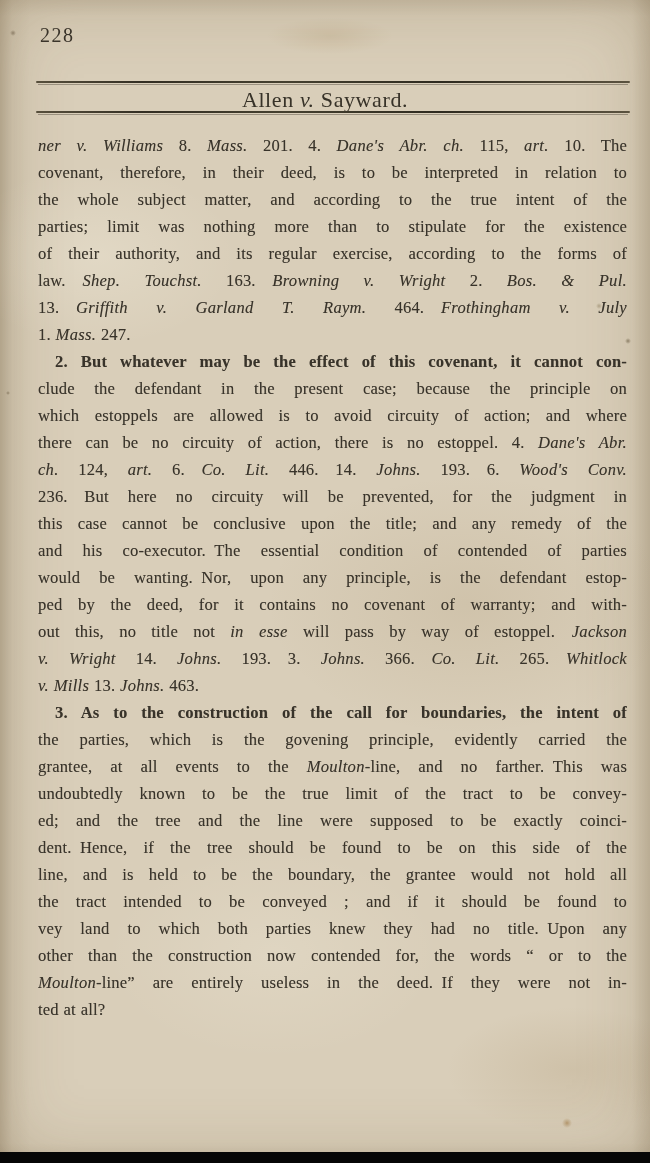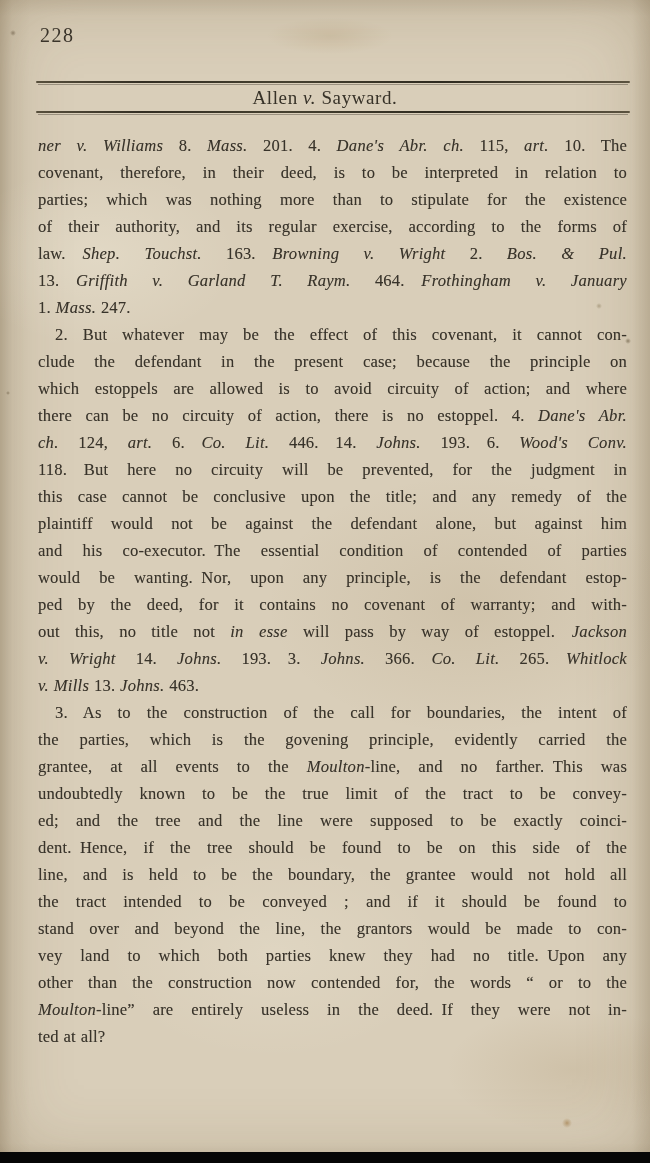--- a/index.html
+++ b/index.html
@@ -28,79 +28,78 @@
     box-shadow: inset 0 0 70px rgba(100,78,40,0.26);
   }
   .header{position:absolute;top:24px;left:0;width:100%;height:26px;padding-left:12px;}
   .pagenum{position:absolute;left:40px;top:0;font-size:20px;letter-spacing:1.5px;color:#3a342a;}
   .running-head{position:absolute;left:0;right:0;top:2px;text-align:center;font-size:17px;letter-spacing:3px;color:#352f25;}
   .rule{position:absolute;left:36px;right:20px;height:2px;border-radius:1px;
     background:linear-gradient(90deg,#574f3c,#332e23 18%,#45402f 42%,#2e2a1f 68%,#4d4635 90%,#5a523f);}
   .rule::after{content:'';position:absolute;left:2px;right:2px;top:3px;height:1px;background:rgba(64,58,44,0.40);}
   .rule-top{top:81px;}
   .rule-bottom{top:111px;}
-  .case-name{position:absolute;top:87px;left:0;right:0;text-align:center;font-size:19px;letter-spacing:0.6px;color:#373228;}
+  .case-name{position:absolute;top:87px;left:0;right:0;text-align:center;font-size:22px;letter-spacing:0.6px;color:#373228;}
   .body-text{
     position:absolute;left:38px;top:132px;width:589px;
     font-size:16.5px;line-height:27px;
     text-shadow:0.2px 0.2px 0 rgba(56,51,43,0.35);
   }
   .line{height:27px;text-align:justify;text-align-last:justify;letter-spacing:0.2px;word-spacing:0.5px;white-space:nowrap;}
   .line{white-space:normal;overflow:hidden;}
   .line.lastline{text-align-last:left;}
-  .line.indent{text-indent:17px;}
+  .line.indent{text-indent:17px;font-weight:bold;}
   .line i{font-style:italic;letter-spacing:0.3px;}
   .bottom-bar{position:absolute;left:0;bottom:0;width:100%;height:11px;background:#060606;}
 </style>
 </head>
 <body>
 
 <div class="page">
   <div class="header">
     <span class="pagenum">228</span>
   </div>
   <div class="rule rule-top"></div>
   <div class="case-name">Allen <i>v.</i> Sayward.</div>
   <div class="rule rule-bottom"></div>
   <div class="body-text">
       <div class="para">
         <div class="line"><i>ner v. Williams</i> 8. <i>Mass.</i> 201. 4. <i>Dane's Abr. ch.</i> 115, <i>art.</i> 10. The</div>
         <div class="line">covenant, therefore, in their deed, is to be interpreted in relation to</div>
-        <div class="line">parties; which was nothing more than to stipulate for the existence</div>
+        <div class="line">the whole subject matter, and according to the true intent of the</div>
+        <div class="line">parties; limit was nothing more than to stipulate for the existence</div>
         <div class="line">of their authority, and its regular exercise, according to the forms of</div>
         <div class="line">law. <i>Shep. Touchst.</i> 163. <i>Browning v. Wright</i> 2. <i>Bos. &amp; Pul.</i></div>
-        <div class="line">13. <i>Griffith v. Garland T. Raym.</i> 464. <i>Frothingham v. January</i></div>
+        <div class="line">13. <i>Griffith v. Garland T. Raym.</i> 464. <i>Frothingham v. July</i></div>
         <div class="line lastline">1. <i>Mass.</i> 247.</div>
       </div>
       <div class="para">
         <div class="line indent">2. But whatever may be the effect of this covenant, it cannot con-</div>
         <div class="line">clude the defendant in the present case; because the principle on</div>
         <div class="line">which estoppels are allowed is to avoid circuity of action; and where</div>
         <div class="line">there can be no circuity of action, there is no estoppel. 4. <i>Dane's Abr.</i></div>
         <div class="line"><i>ch.</i> 124, <i>art.</i> 6. <i>Co. Lit.</i> 446. 14. <i>Johns.</i> 193. 6. <i>Wood's Conv.</i></div>
-        <div class="line">118. But here no circuity will be prevented, for the judgment in</div>
+        <div class="line">236. But here no circuity will be prevented, for the judgment in</div>
         <div class="line">this case cannot be conclusive upon the title; and any remedy of the</div>
-        <div class="line">plaintiff would not be against the defendant alone, but against him</div>
         <div class="line">and his co-executor. The essential condition of contended of parties</div>
         <div class="line">would be wanting. Nor, upon any principle, is the defendant estop-</div>
         <div class="line">ped by the deed, for it contains no covenant of warranty; and with-</div>
         <div class="line">out this, no title not <i>in esse</i> will pass by way of estoppel. <i>Jackson</i></div>
         <div class="line"><i>v. Wright</i> 14. <i>Johns.</i> 193. 3. <i>Johns.</i> 366. <i>Co. Lit.</i> 265. <i>Whitlock</i></div>
         <div class="line lastline"><i>v. Mills</i> 13. <i>Johns.</i> 463.</div>
       </div>
       <div class="para">
         <div class="line indent">3. As to the construction of the call for boundaries, the intent of</div>
         <div class="line">the parties, which is the govening principle, evidently carried the</div>
         <div class="line">grantee, at all events to the <i>Moulton</i>-line, and no farther. This was</div>
         <div class="line">undoubtedly known to be the true limit of the tract to be convey-</div>
         <div class="line">ed; and the tree and the line were supposed to be exactly coinci-</div>
         <div class="line">dent. Hence, if the tree should be found to be on this side of the</div>
         <div class="line">line, and is held to be the boundary, the grantee would not hold all</div>
         <div class="line">the tract intended to be conveyed ; and if it should be found to</div>
-        <div class="line">stand over and beyond the line, the grantors would be made to con-</div>
         <div class="line">vey land to which both parties knew they had no title. Upon any</div>
         <div class="line">other than the construction now contended for, the words “ or to the</div>
         <div class="line"><i>Moulton</i>-line” are entirely useless in the deed. If they were not in-</div>
         <div class="line lastline">ted at all?</div>
       </div>
     </div>
   <div class="bottom-bar"></div>
 </div>
 
 </body></html>

